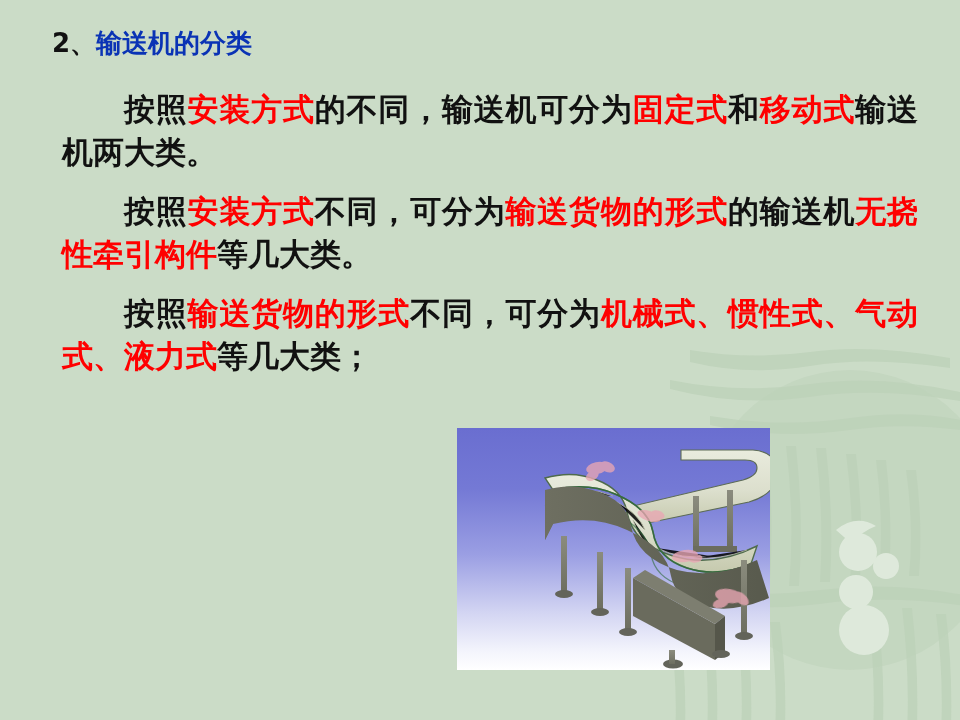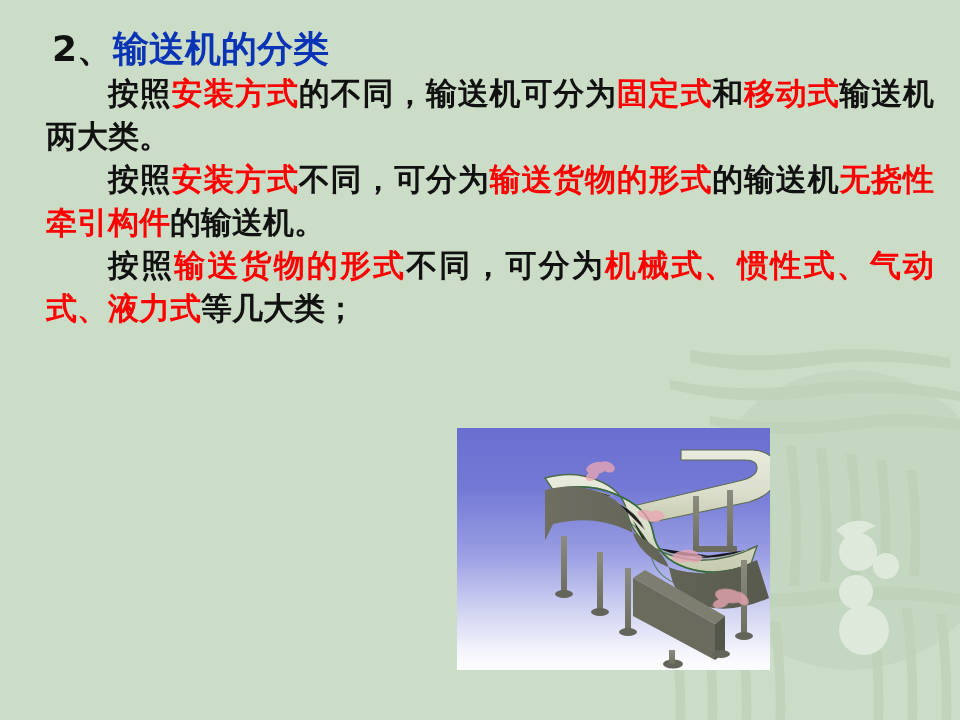--- a/index.html
+++ b/index.html
@@ -33,21 +33,21 @@
     left: 0;
     top: 0;
     width: 960px;
     z-index: 2;
   }
 
   .title-line {
     position: absolute;
     left: 52px;
     top: 28px;
-    font-size: 36px;
+    font-size: 26px;
     font-weight: bold;
     line-height: 1.18;
     letter-spacing: 0px;
     white-space: nowrap;
   }
   .title-num { color: #111111; }
   .title-main { color: #0a33b5; }
 
   #paragraphs {
     position: absolute;
@@ -55,21 +55,21 @@
     top: 72px;
     width: 888px;
     font-size: 31px;
     font-weight: bold;
     line-height: 43px;
     color: #111111;
     text-align: justify;
     text-justify: inter-ideograph;
   }
   .para {
-    margin: 0;
+    margin: 16px;
     text-indent: 62px;
   }
   .hl { color: #ff0000; }
 
   
   #photo {
     position: absolute;
     left: 457px;
     top: 428px;
     width: 313px;
@@ -134,21 +134,21 @@
 </svg>
 
 <div id="slide-body">
 
   <div class="title-line">
     <span class="title-num">2、</span><span class="title-main">输送机的分类</span>
   </div>
 
   <div id="paragraphs">
     <p class="para"><span>按照</span><span class="hl">安装方式</span><span>的不同，输送机可分为</span><span class="hl">固定式</span><span>和</span><span class="hl">移动式</span><span>输送机两大类。</span></p>
-    <p class="para"><span>按照</span><span class="hl">安装方式</span><span>不同，可分为</span><span class="hl">输送货物的形式</span><span>的输送机</span><span class="hl">无挠性牵引构件</span><span>的输送机。</span></p>
+    <p class="para"><span>按照</span><span class="hl">安装方式</span><span>不同，可分为</span><span class="hl">输送货物的形式</span><span>的输送机</span><span class="hl">无挠性牵引构件</span><span>等几大类。</span></p>
     <p class="para"><span>按照</span><span class="hl">输送货物的形式</span><span>不同，可分为</span><span class="hl">机械式、惯性式、气动式、液力式</span><span>等几大类；</span></p>
   </div>
 
 </div>
 
 <div id="photo">
   <svg viewBox="0 0 313 242" preserveAspectRatio="none" aria-hidden="true">
     <defs>
       <linearGradient id="bgGrad" x1="0" y1="0" x2="0" y2="1">
         <stop offset="0%" stop-color="#6a6ed0"></stop>

